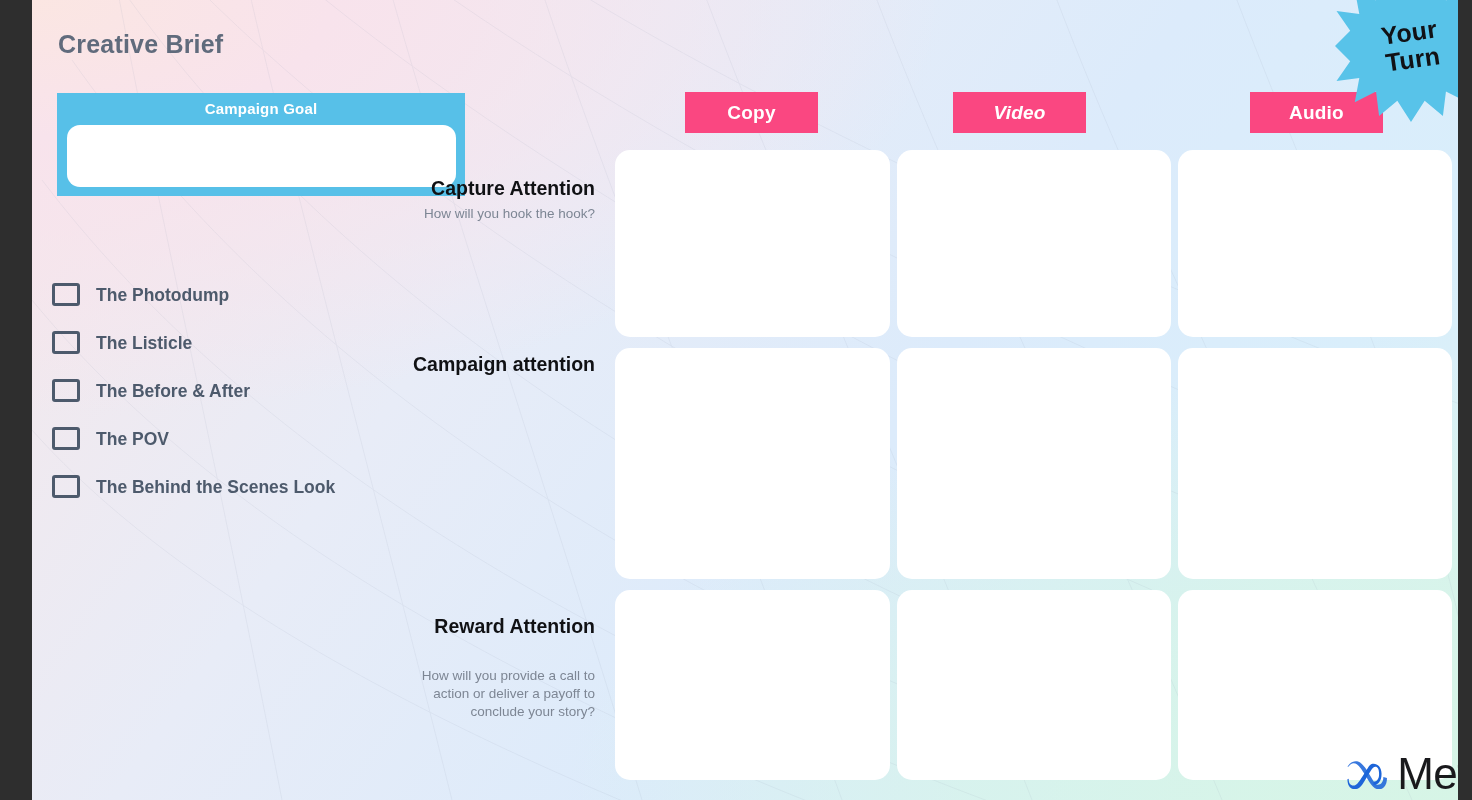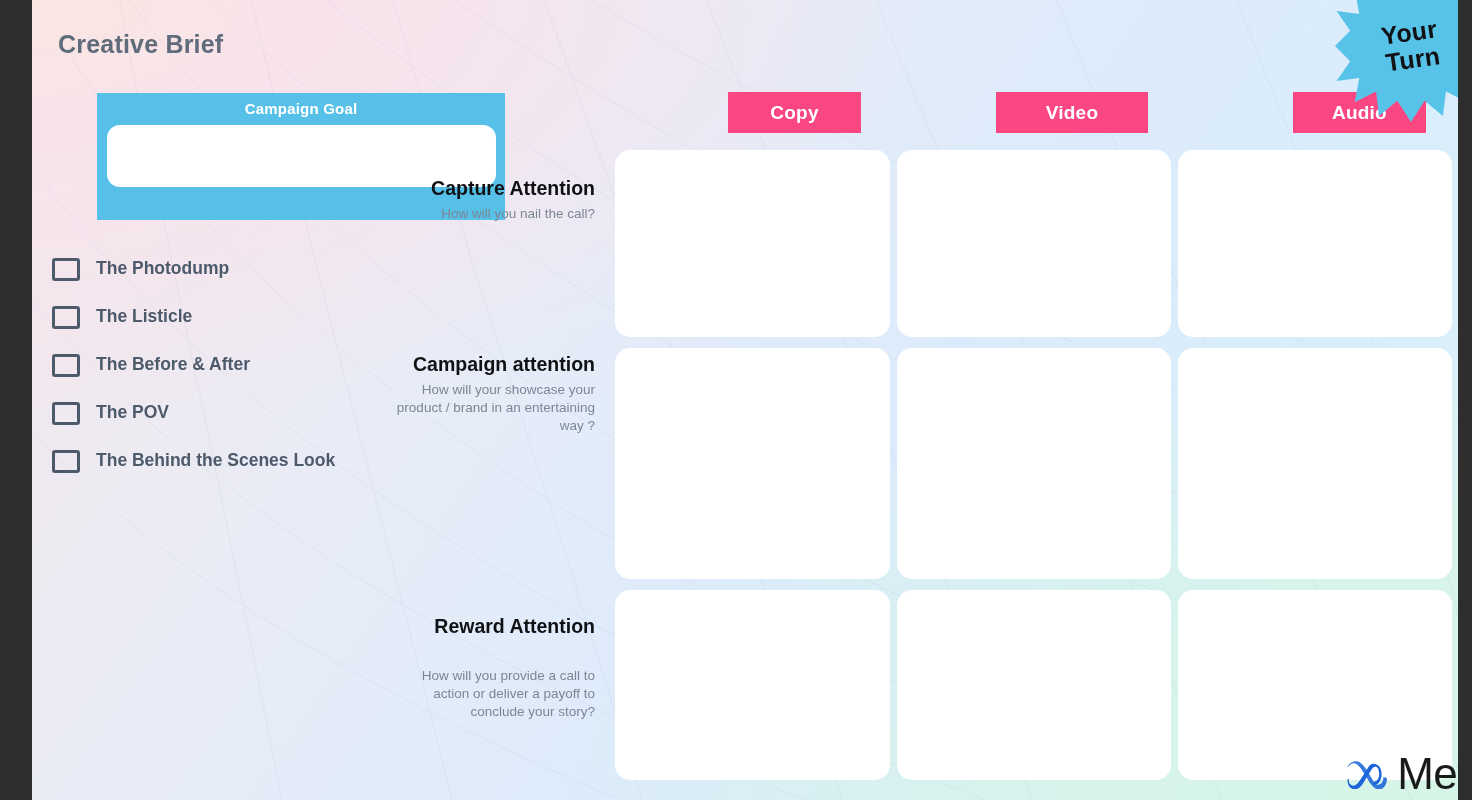--- a/index.html
+++ b/index.html
@@ -34,44 +34,43 @@
 
   
   #page-title {
     position: absolute; left: 26px; top: 30px;
     font-size: 25px; font-weight: bold;
     color: #606b7c; letter-spacing: .2px;
   }
 
   #goal-box {
     position: absolute; left: 25px; top: 93px;
-    width: 408px; height: 127px;
+    width: 408px; height: 103px;
     background: #57c0e8;
     padding-top: 7px;
-    margin-left: 40px;
   }
   #goal-label {
     text-align: center; color: #ffffff;
     font-size: 15px; font-weight: bold; letter-spacing: .2px;
   }
   #goal-input {
     display: block;
     margin: 8px auto 0 auto;
     width: 389px; height: 62px;
     background: #ffffff;
     border: none; border-radius: 13px;
     font-family: "Liberation Sans", sans-serif;
     font-size: 15px; color: #3a4250;
     padding: 0 14px;
     outline: none;
   }
 
   #checklist { position: absolute; left: 20px; top: 258px; width: 380px; }
   .check-row {
-    display: flex; align-items: flex-start;
+    display: flex; align-items: flex-end;
     height: 48px;
   }
   .check-box {
     flex: 0 0 auto;
     width: 28px; height: 23px;
     border: 3px solid #4d5a6c;
     border-radius: 3px;
     background: transparent;
   }
   .check-label {
@@ -103,24 +102,23 @@
 
   
   .col-head {
     position: absolute;
     height: 41px;
     background: #fa4781;
     color: #ffffff;
     font-size: 19px; font-weight: bold;
     display: flex; align-items: center; justify-content: center;
     letter-spacing: .2px;
-    margin-left: 43px;
   }
   #col-head-0 { left: 653px;  top: 92px; width: 133px; }
-  #col-head-1 { left: 921px;  top: 92px; width: 152px; }
+  #col-head-1 { left: 921px;  top: 92px; width: 133px; font-style: italic; }
   #col-head-2 { left: 1218px; top: 92px; width: 133px; }
 
   
   .card {
     position: absolute;
     background: #ffffff;
     border: none;
     border-radius: 15px;
     resize: none;
     outline: none;
@@ -244,25 +242,24 @@
         <span class="check-label">The POV</span>
       </div>
       <div class="check-row">
         <span class="check-box"></span>
         <span class="check-label">The Behind the Scenes Look</span>
       </div>
     </div>
 
     <div class="stage" id="stage-0">
       <div class="stage-title">Capture Attention</div>
-      <div class="stage-sub">How will you nail the call?</div>
+      <div class="stage-sub">How will you hook the hook?</div>
     </div>
     <div class="stage" id="stage-1">
       <div class="stage-title">Campaign attention</div>
-      <div class="stage-sub">How will your showcase your product / brand in an entertaining way ?</div>
     </div>
     <div class="stage" id="stage-2">
       <div class="stage-title">Reward Attention</div>
       <div class="stage-sub">How will you provide a call to action or deliver a payoff to conclude your story?</div>
     </div>
 
     <div class="col-head" id="col-head-0">Copy</div>
     <div class="col-head" id="col-head-1">Video</div>
     <div class="col-head" id="col-head-2">Audio</div>
 

